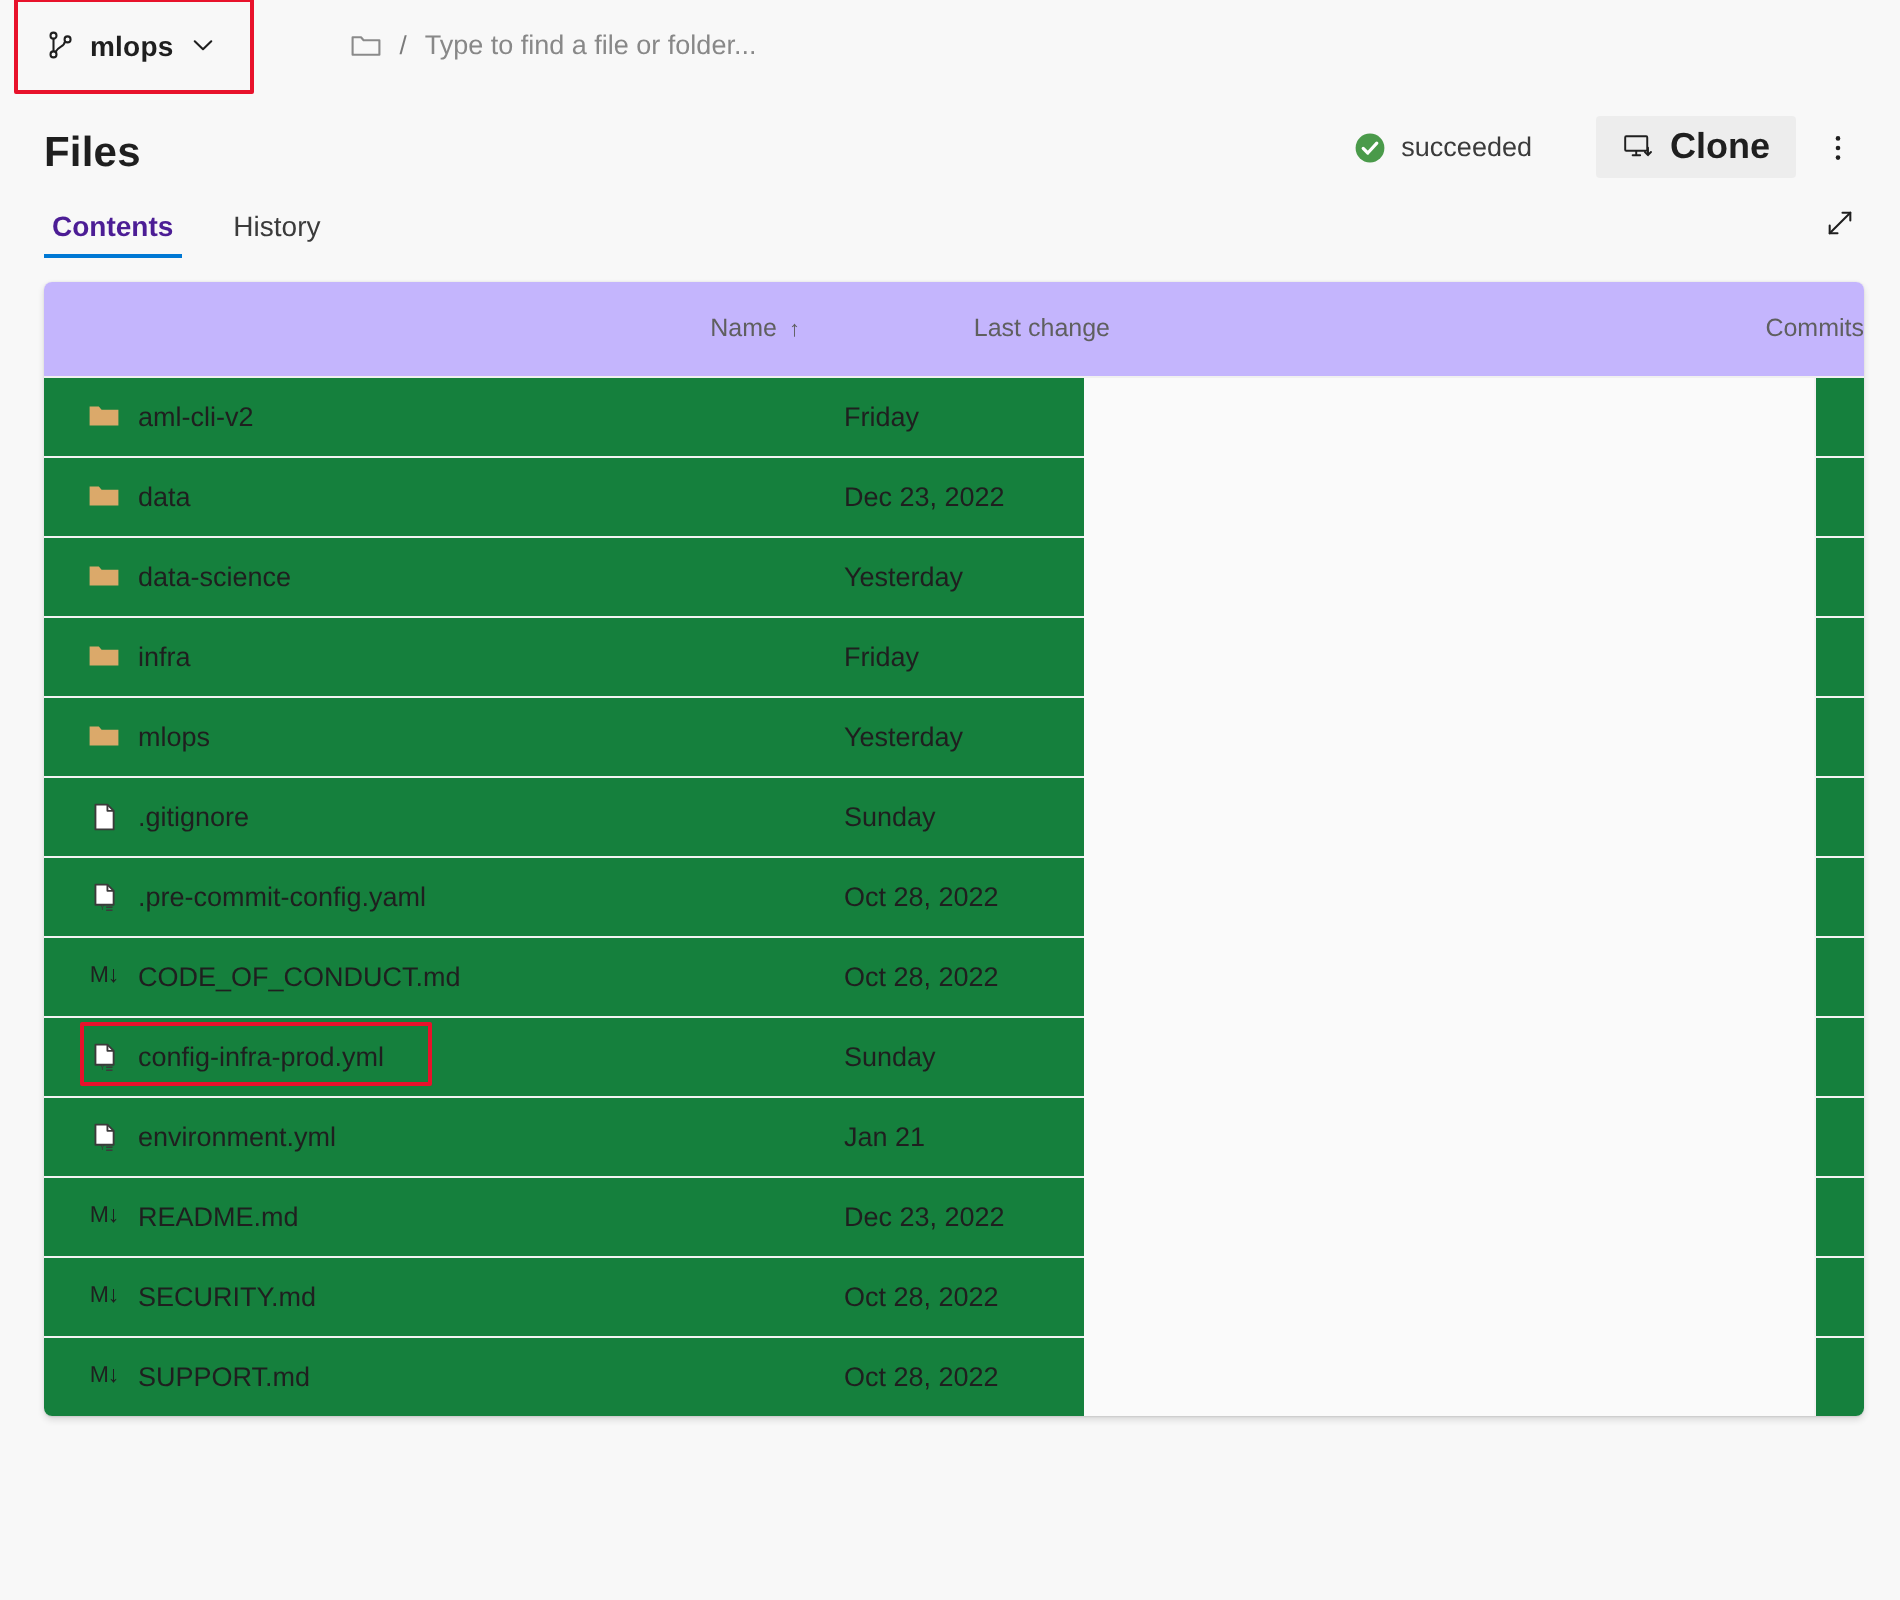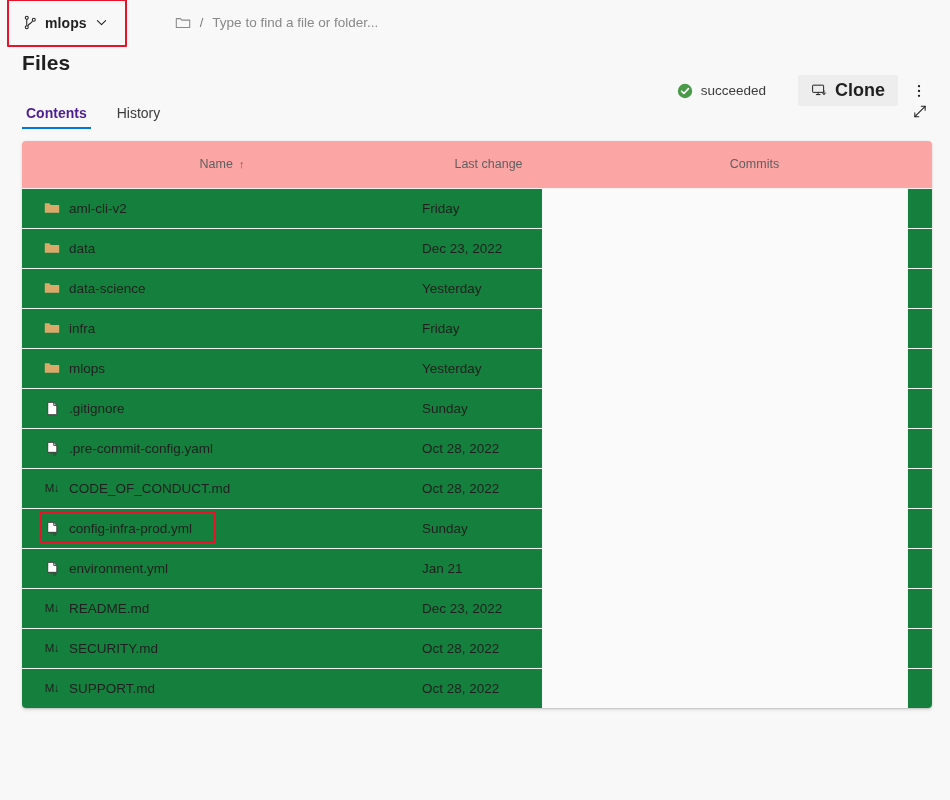--- a/index.html
+++ b/index.html
@@ -78,24 +78,23 @@
     font-size: 13.5px;
     color: #1f1f1f;
     width: 330px;
     padding: 0;
   }
   .crumb-search::placeholder { color: #888888; }
 
   
   .page-head {
     display: flex;
-    align-items: flex-start;
+    align-items: flex-end;
     padding: 6px 16px 0 22px;
     height: 44px;
-    flex-direction: column;
   }
   .page-title {
     font-size: 21px;
     font-weight: bold;
     color: #1f1f1f;
     letter-spacing: 0.1px;
   }
   .head-right {
     margin-left: auto;
     display: flex;
@@ -191,28 +190,28 @@
     background: #ffffff;
     border-radius: 4px;
     box-shadow: 0 0.3px 0.9px rgba(0,0,0,0.10), 0 1.6px 3.6px rgba(0,0,0,0.12);
     overflow: hidden;
     position: relative;
   }
 
   .ftable { width: 100%; border-collapse: collapse; table-layout: fixed; }
 
   .ftable th {
-    text-align: center;
+    text-align: right;
     font-weight: normal;
     font-size: 12.5px;
     color: #5f5f5f;
     height: 47px;
     padding: 0 0 0 22px;
     border-bottom: 1px solid #f0f0f0;
-    background: #fca5a5;
+    background: #c4b5fd;
     vertical-align: middle;
   }
   .ftable th .sortarrow {
     margin-left: 6px;
     font-size: 11px;
     color: #5f5f5f;
   }
 
   .col-name     { width: 378px; }
   .col-change   { width: 155px; }

